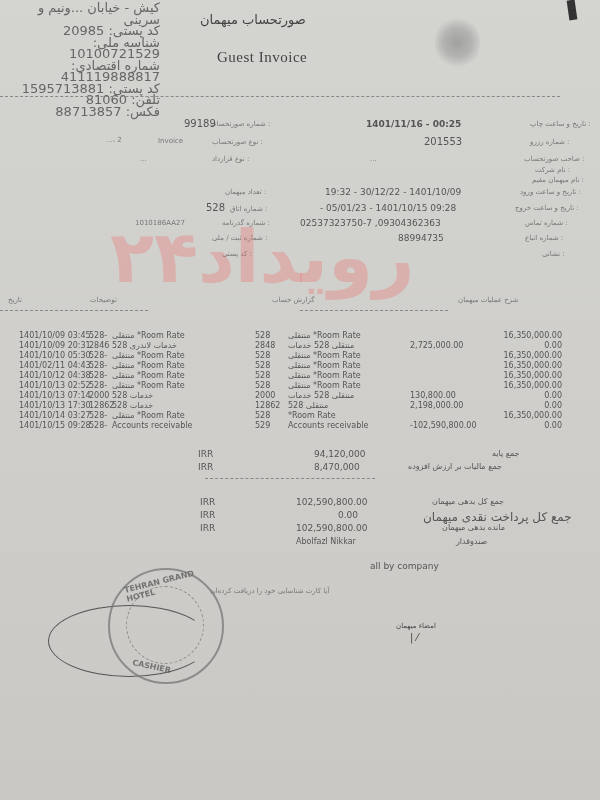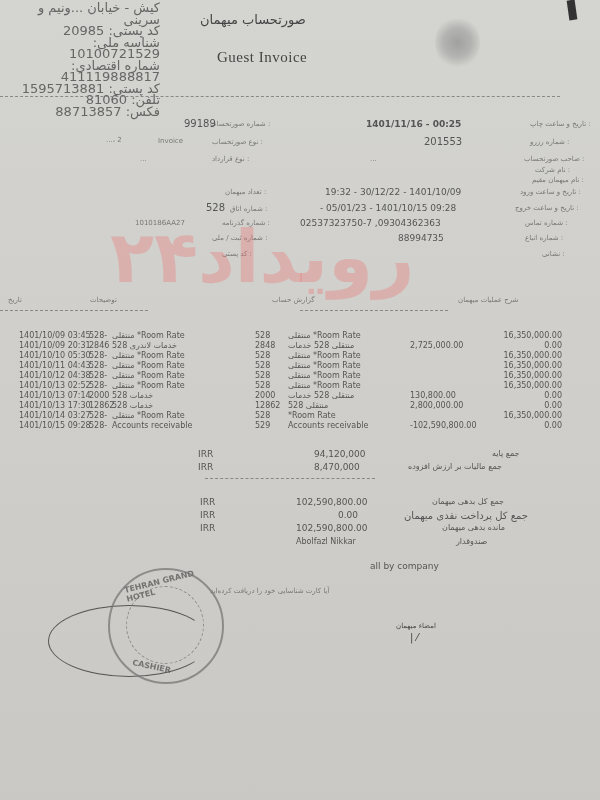--- a/index.html
+++ b/index.html
@@ -126,21 +126,21 @@
   <div class="tbl-row" style="top:351px;">
     <span class="col-date">1401/10/10 05:30</span>
     <span class="col-room">528-</span>
     <span class="col-desc">منتقلی *Room Rate</span>
     <span class="col-room2">528</span>
     <span class="col-desc2">منتقلی *Room Rate</span>
     <span class="col-credit"></span>
     <span class="col-debit">16,350,000.00</span>
   </div>
   <div class="tbl-row" style="top:361px;">
-    <span class="col-date">1401/10/11 04:43</span>
+    <span class="col-date">1401/02/11 04:43</span>
     <span class="col-room">528-</span>
     <span class="col-desc">منتقلی *Room Rate</span>
     <span class="col-room2">528</span>
     <span class="col-desc2">منتقلی *Room Rate</span>
     <span class="col-credit"></span>
     <span class="col-debit">16,350,000.00</span>
   </div>
   <div class="tbl-row" style="top:371px;">
     <span class="col-date">1401/10/12 04:38</span>
     <span class="col-room">528-</span>
@@ -167,21 +167,21 @@
     <span class="col-desc2">منتقلی 528 خدمات</span>
     <span class="col-credit">130,800.00</span>
     <span class="col-debit">0.00</span>
   </div>
   <div class="tbl-row" style="top:401px;">
     <span class="col-date">1401/10/13 17:30</span>
     <span class="col-room">12862</span>
     <span class="col-desc">خدمات 528</span>
     <span class="col-room2">12862</span>
     <span class="col-desc2">منتقلی 528</span>
-    <span class="col-credit">2,800,000.00</span>
+    <span class="col-credit">2,198,000.00</span>
     <span class="col-debit">0.00</span>
   </div>
   <div class="tbl-row" style="top:411px;">
     <span class="col-date">1401/10/14 03:27</span>
     <span class="col-room">528-</span>
     <span class="col-desc">منتقلی *Room Rate</span>
     <span class="col-room2">528</span>
     <span class="col-desc2">*Room Rate</span>
     <span class="col-credit"></span>
     <span class="col-debit">16,350,000.00</span>
@@ -209,21 +209,21 @@
   <div class="dash" style="left:205px;top:478px;width:170px;"></div>
 
   <div class="sum-row" style="top:497px;">
     <span style="left:200px;">IRR</span>
     <span style="left:296px;">102,590,800.00</span>
     <span style="left:432px;font-size:8px;">جمع کل بدهی میهمان</span>
   </div>
   <div class="sum-row" style="top:510px;">
     <span style="left:200px;">IRR</span>
     <span style="left:338px;">0.00</span>
-    <span style="left:404px;font-size:10px;">جمع کل پرداخت نقدی میهمان</span>
+    <span style="left:423px;font-size:12px;">جمع کل پرداخت نقدی میهمان</span>
   </div>
   <div class="sum-row" style="top:523px;">
     <span style="left:200px;">IRR</span>
     <span style="left:296px;">102,590,800.00</span>
     <span style="left:442px;font-size:8px;">مانده بدهی میهمان</span>
   </div>
   <div class="sum-row" style="top:537px;">
     <span style="left:296px;font-size:8px;">Abolfazl Nikkar</span>
     <span style="left:456px;font-size:8px;">صندوقدار</span>
   </div>

